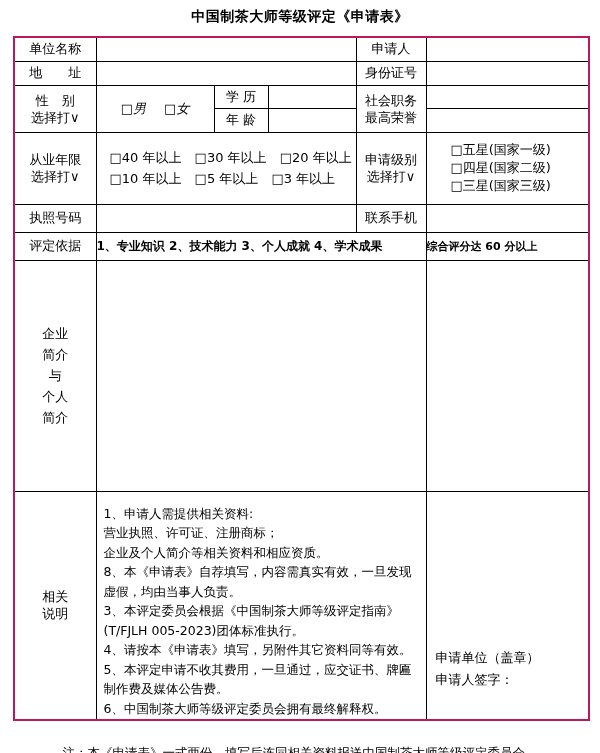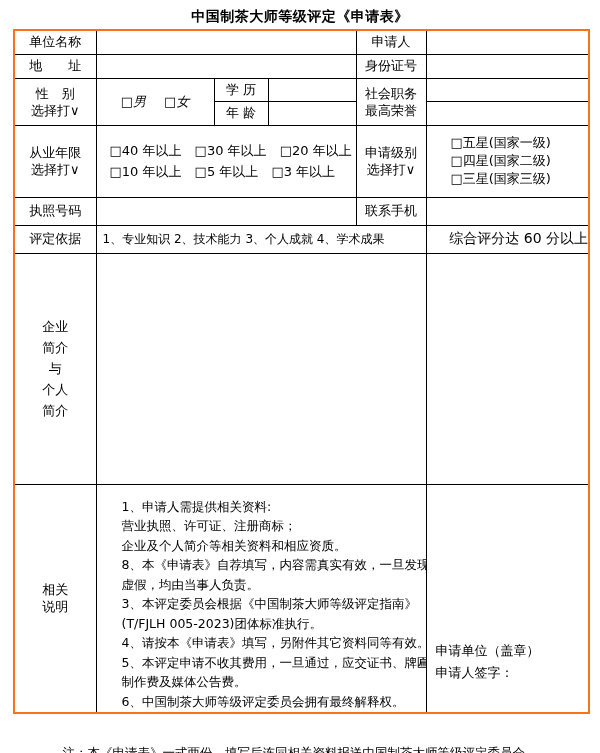--- a/index.html
+++ b/index.html
@@ -7,37 +7,37 @@
   body {
     width:600px; height:753px; overflow:hidden;
     font-family:"DejaVu Sans","Liberation Sans",sans-serif;
     color:#000;
   }
   .page { position:relative; width:600px; height:753px; overflow:hidden; background:#fff; }
   .title { text-align:center; font-size:14px; font-weight:bold; padding-top:8px; letter-spacing:0.5px; }
   .apply-time { margin-top:9px; font-size:13px; text-align:right; padding-right:56px; }
   table.form {
     border-collapse:collapse; table-layout:fixed;
-    width:575px; margin-left:13px; margin-top:3px;
-    border:2px solid #f97316;
+    width:575px; margin-left:13px; margin-top:10px;
+    border:2px solid #be185d;
   }
   td { border:1px solid #000; font-size:13px; vertical-align:middle; padding:0; overflow:hidden; }
   td.lbl { text-align:center; line-height:16px; }
   td.field { background:#fff; }
   .two-line div { text-align:center; line-height:17px; }
   .gender-opts { text-align:center;font-style:italic; }
   .gender-opts span { margin:0 7px; }
   .years-opts { padding-left:13px; line-height:21px; white-space:nowrap; }
   .years-opts span { margin-right:9px; }
   .level-opts { padding-left:24px; line-height:18px; }
   .level-opts div { white-space:nowrap; }
-  .basis-items { padding-left:6px; white-space:nowrap; font-size:12px; }
-  .basis-score { text-align:right; font-size:14px; }
+  .basis-items { padding-left:0; white-space:nowrap; font-size:12px;font-weight:bold; }
+  .basis-score { text-align:left; font-size:11px;font-weight:bold; }
   .profile-label div { text-align:center; line-height:21px; }
-  .notes-cell { vertical-align:top; padding:12px 4px 0 25px; }
+  .notes-cell { vertical-align:top; padding:12px 4px 0 7px; }
   .notes-cell div { line-height:19.5px; white-space:nowrap; font-size:12.5px; }
   .sign-cell { vertical-align:top; padding:155px 4px 0 9px; }
   .sign-cell div { line-height:22px; white-space:nowrap; }
   .footer-clip {
     position:absolute; top:745px; left:0; width:600px;
     text-align:center; font-size:12.5px; white-space:nowrap;
   }
 </style>
 </head>
 <body>

